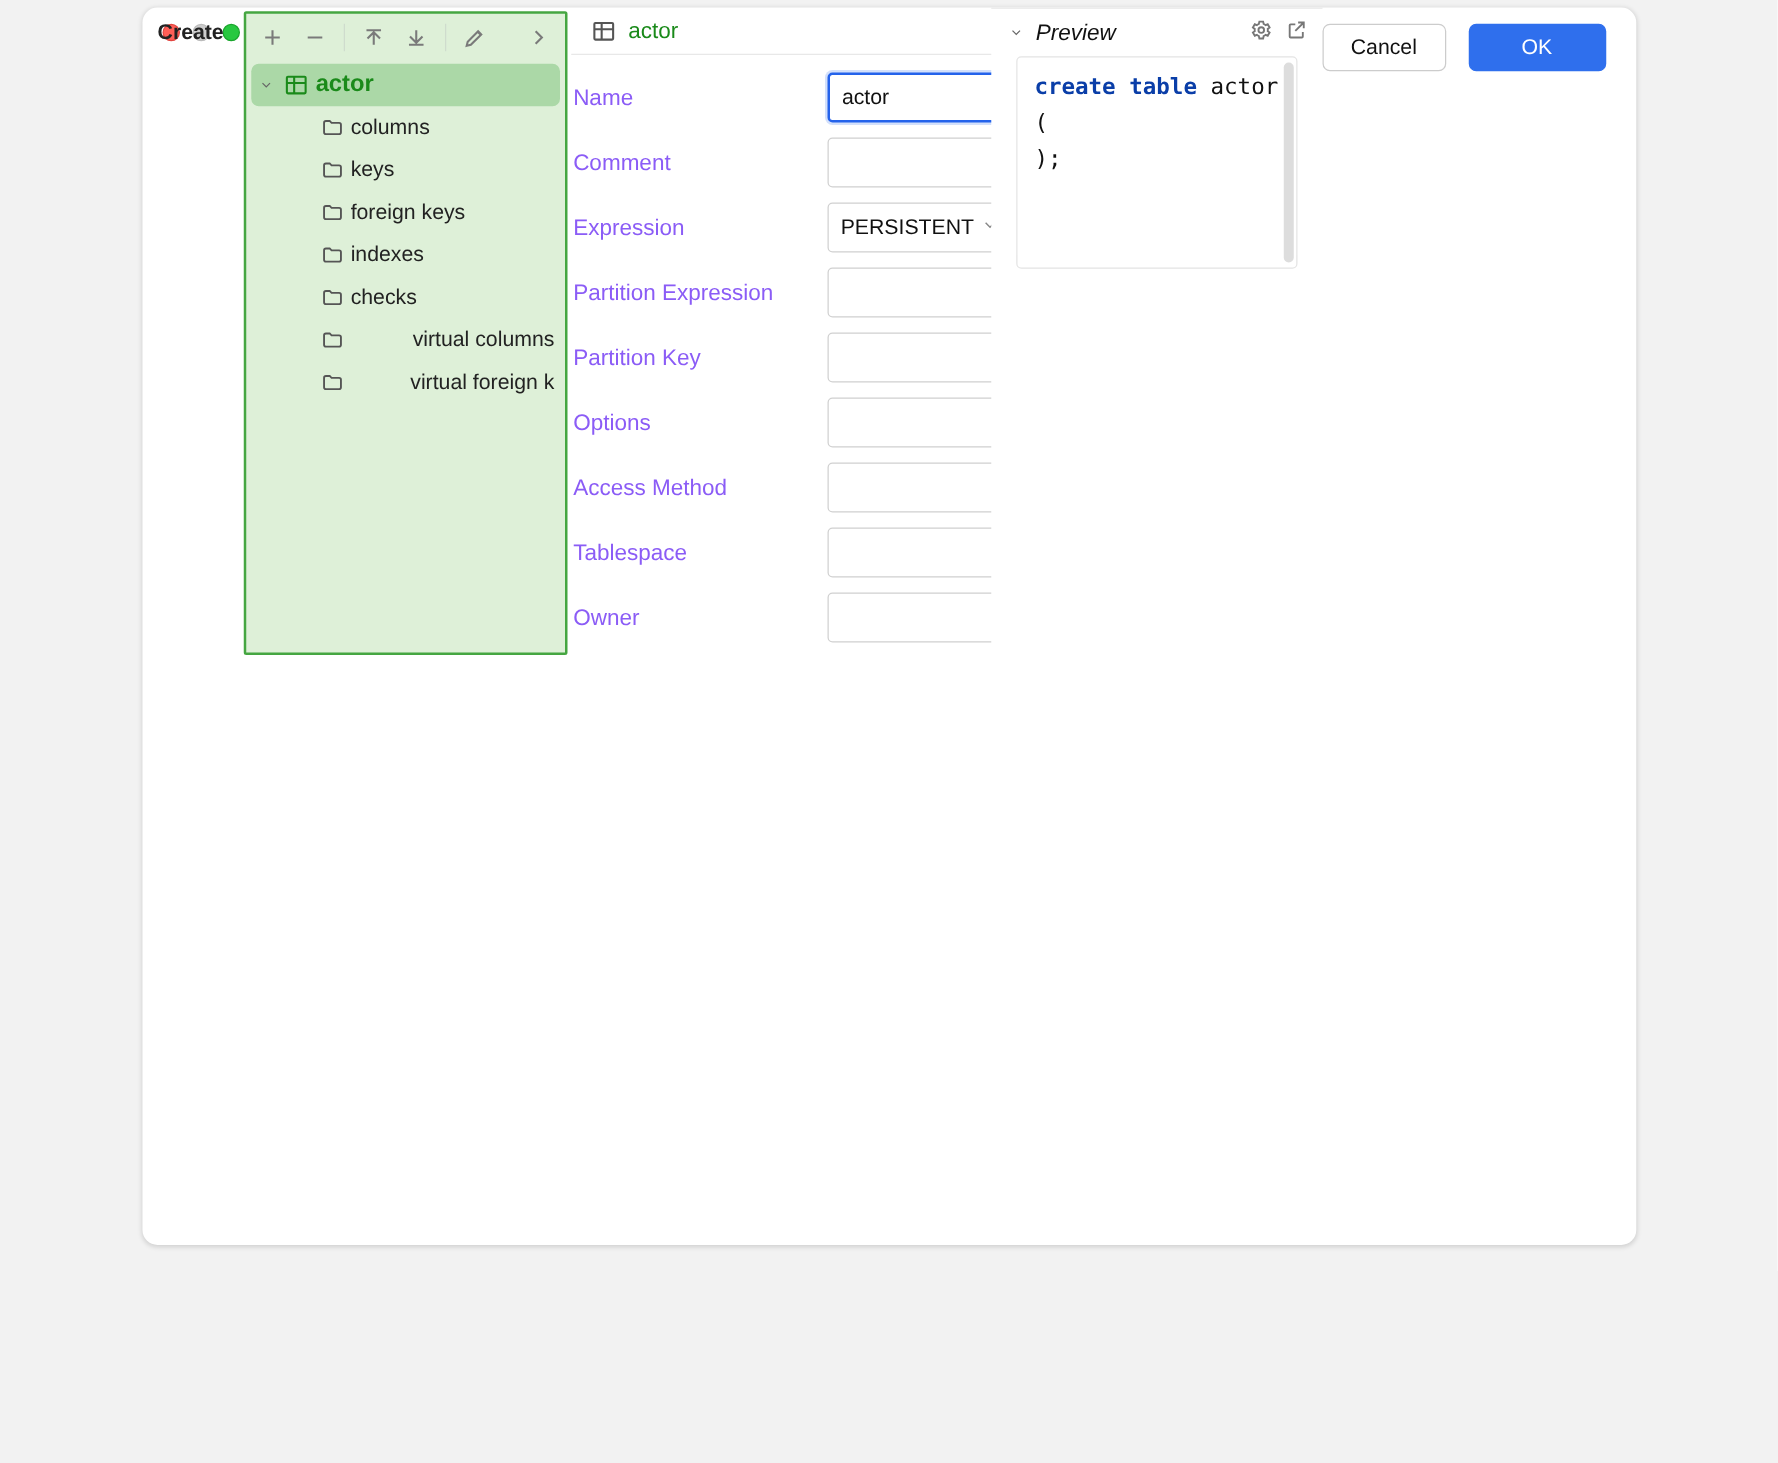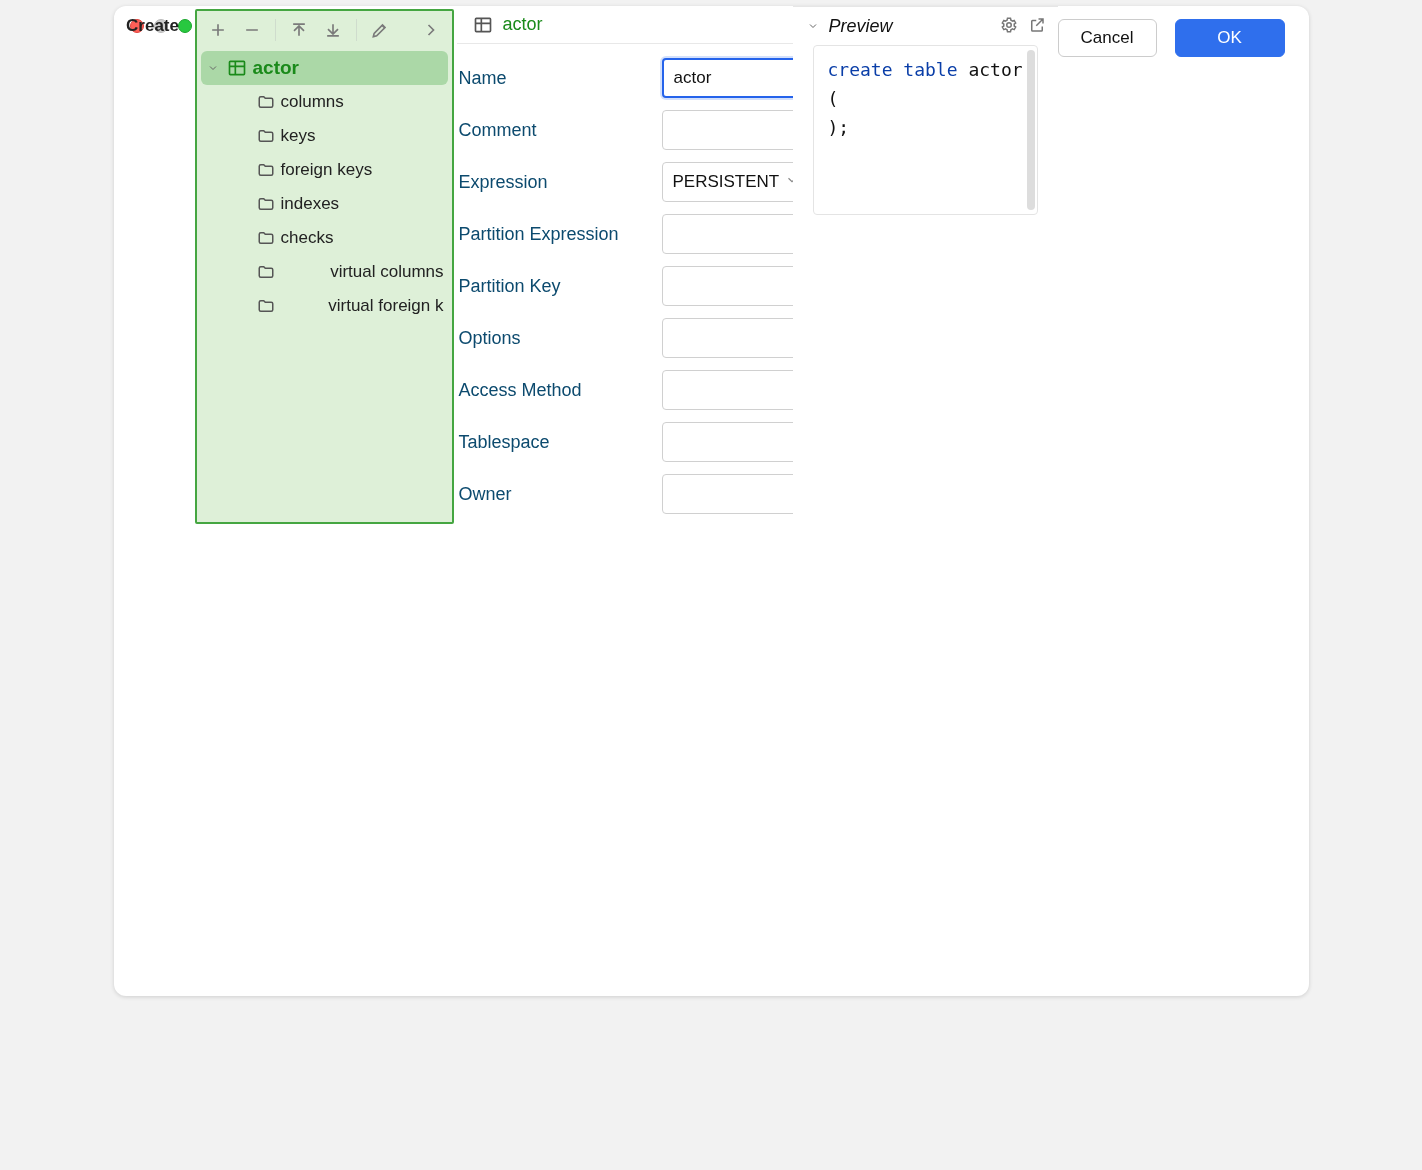--- a/index.html
+++ b/index.html
@@ -83,21 +83,21 @@
   .child .tree-label { color:#222; }
 
   
   .detail { flex:1; display:flex; flex-direction:column; position:relative; }
   .detail-header { height:38px; display:flex; align-items:center; gap:10px; padding-left:16px; border-bottom:1px solid #e8e8e8; }
   .detail-header .icon { color:#555; display:flex; }
   .detail-header .obj { color:#1a8a1a; font-size:18px; }
   .form { padding: 8px 10px 8px 0; position:relative; }
   .form-scroll { position:absolute; right:4px; top:8px; width:8px; height:380px; background:#ddd; border-radius:4px; }
   .form-row { display:flex; align-items:center; min-height:52px; }
-  .form-label { width:205px; padding-left:2px; font-size:18px; color:#0c4a6e; }
+  .form-label { width:205px; padding-left:2px; font-size:18px; color:#8b5cf6; }
   .form-control { flex:1; padding-right:28px; display:flex; align-items:center; gap:20px; }
   .text-input { flex:1; height:40px; border:1px solid #d0d0d0; border-radius:4px; padding:0 10px; font-size:17px; color:#111; background:#fff; outline:none; position:relative; }
   .text-input.focused { border:2px solid #2563eb; box-shadow:0 0 0 2px rgba(37,99,235,0.2); }
   .select { flex:1 1 auto; height:40px; border:1px solid #d0d0d0; border-radius:4px; padding:0 10px; font-size:17px; display:flex; align-items:center; justify-content:space-between; background:#fff; }
   .select .chev { color:#888; }
   .expand-icon { position:absolute; right:6px; top:6px; color:#999; }
   .rel-wrap { position:relative; flex:1; display:flex; }
   .kebab { width:26px; height:40px; display:flex; align-items:center; justify-content:center; color:#555; font-size:20px; margin-left:10px; }
   .check-row { display:flex; align-items:flex-start; gap:12px; margin-left:20px; }
   .checkbox { width:18px; height:18px; border:1px solid #bbb; border-radius:4px; background:#fff; }
@@ -105,21 +105,21 @@
 
   
   .preview { border-top:1px solid #e6e6e6; display:flex; flex-direction:column; }
   .preview-head { height:38px; display:flex; align-items:center; padding:0 12px; justify-content:space-between;font-style:italic; }
   .preview-head .left { display:flex; align-items:center; gap:8px; }
   .preview-head .title2 { font-size:18px; color:#111; }
   .preview-actions { display:flex; gap:10px; color:#777; }
   .preview-actions svg { width:18px; height:18px; }
   .preview-body { margin:0 20px; border:1px solid #e4e4e4; border-radius:4px; height:170px; padding:10px 14px; font-family: ui-monospace, Menlo, monospace; font-size:18px; line-height:1.6; position:relative; overflow:hidden; }
   .preview-scroll { position:absolute; right:2px; top:4px; bottom:4px; width:8px; background:#ddd; border-radius:4px; }
-  .kw { color:#0a3ea8; font-weight:400;text-align:right; }
+  .kw { color:#0a3ea8; font-weight:700;text-align:right; }
   .plain { color:#111; }
 
   
   .footer { height:64px; display:flex; align-items:center; justify-content:flex-end; gap:18px; padding-right:24px; }
   .btn { height:38px; padding:0 22px; border-radius:6px; font-size:17px; display:flex; align-items:center; justify-content:center;text-align:right; }
   .btn.secondary { background:#fff; border:1px solid #ccc; color:#111; }
   .btn.primary { background:#2f6fed; color:#fff; border:1px solid #2f6fed; min-width:110px; }
   .nowrap { white-space:nowrap; overflow:hidden; text-overflow:clip;justify-content:space-between; }
 </style>
 </head>

